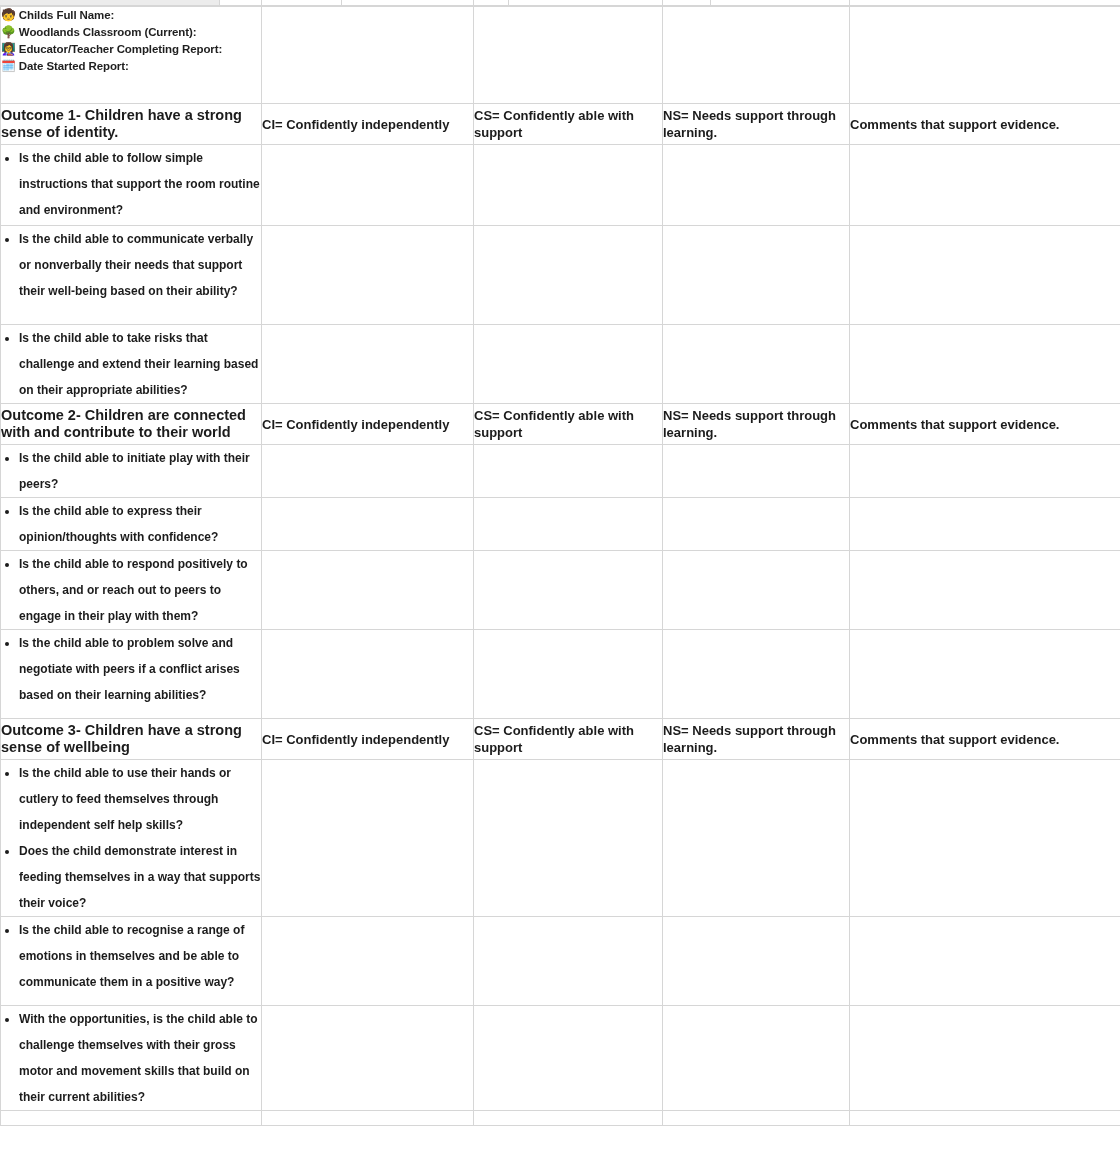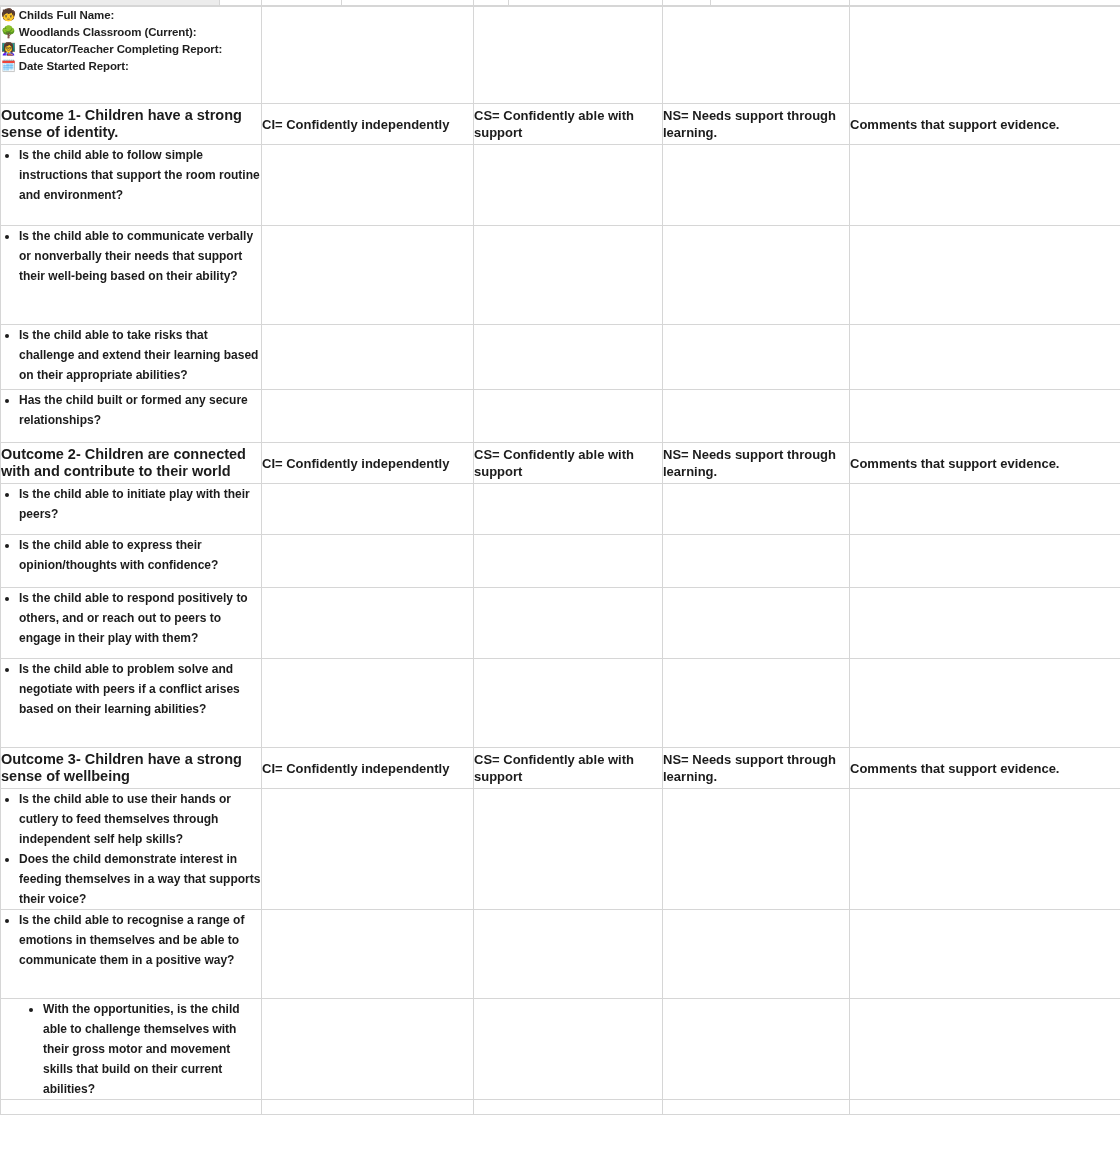--- a/index.html
+++ b/index.html
@@ -77,21 +77,21 @@
     color: #1c1c1c;
     padding: 8px 9px;
     line-height: 17px;
   }
 
   
   td.question {
     padding: 8px 6px 8px 8px;
     font-size: 12px;
     font-weight: bold;
-    line-height: 20px;
+    line-height: 26px;
     color: #1c1c1c;
   }
   td.question ul {
     margin: 0;
     padding-left: 18px;
     list-style-type: disc;
   }
   td.question li {
     margin: 0 0 0 0;
   }
@@ -206,31 +206,20 @@
         <td class="question" style="height:64px;margin-left:12px;">
           <ul>
               <li>Is the child able to take risks that challenge and extend their learning based on their appropriate abilities?</li>
             </ul>
         </td>
         <td class="answer"></td>
         <td class="answer"></td>
         <td class="answer"></td>
         <td class="answer"></td>
       </tr>
-      <tr>
-        <td class="question" style="height:52px;">
-          <ul>
-              <li>Has the child built or formed any secure relationships?</li>
-            </ul>
-        </td>
-        <td class="answer"></td>
-        <td class="answer"></td>
-        <td class="answer"></td>
-        <td class="answer"></td>
-      </tr>
 
       <tr class="outcome-row">
         <td class="outcome-title">Outcome 2- Children are connected with and contribute to their world</td>
         <td class="legend">CI= Confidently independently</td>
         <td class="legend">CS= Confidently able with support</td>
         <td class="legend">NS= Needs support through learning.</td>
         <td class="legend">Comments that support evidence.</td>
       </tr>
       <tr>
         <td class="question" style="height:50px;">
@@ -301,21 +290,21 @@
           <ul>
               <li>Is the child able to recognise a range of emotions in themselves and be able to communicate them in a positive way?</li>
             </ul>
         </td>
         <td class="answer"></td>
         <td class="answer"></td>
         <td class="answer"></td>
         <td class="answer"></td>
       </tr>
       <tr>
-        <td class="question" style="height:88px;padding-left:24px;">
+        <td class="question" style="height:88px;">
           <ul>
               <li>With the opportunities, is the child able to challenge themselves with their gross motor and movement skills that build on their current abilities?</li>
             </ul>
         </td>
         <td class="answer"></td>
         <td class="answer"></td>
         <td class="answer"></td>
         <td class="answer"></td>
       </tr>
 

